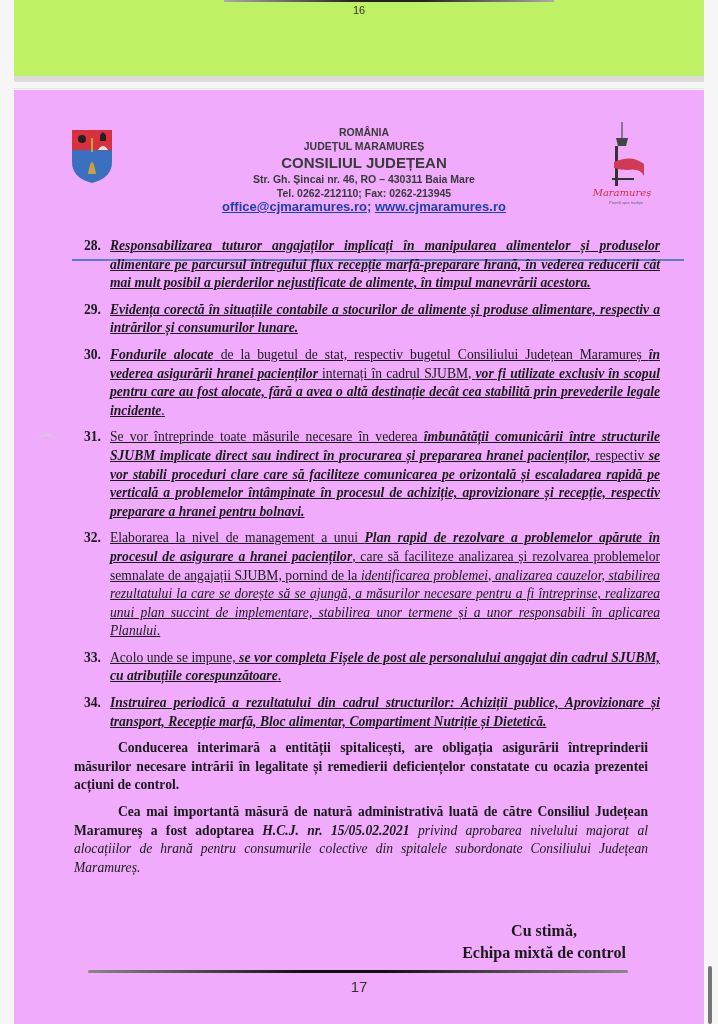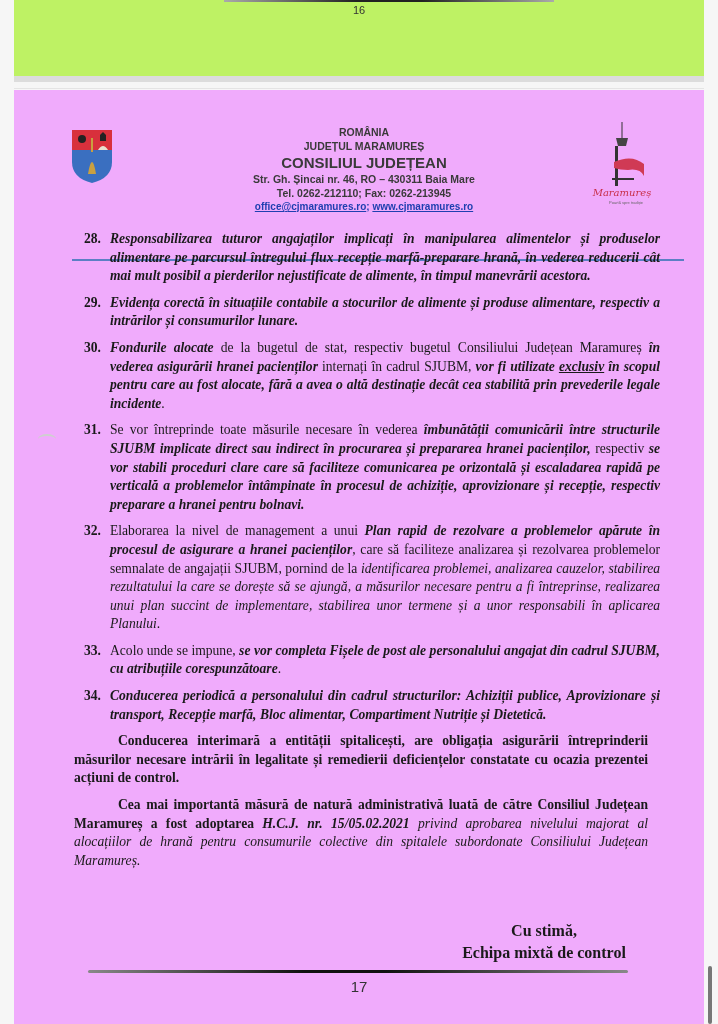--- a/index.html
+++ b/index.html
@@ -43,33 +43,33 @@
   }
   .hdr-text {
     position: absolute; left: 200px; width: 300px; top: 6px;
     text-align: center; font-family: "Liberation Sans", sans-serif;
     font-weight: bold; color: #3a3a3a;
   }
   .hdr-text .l1 { font-size: 10.5px; line-height: 13px; }
   .hdr-text .l2 { font-size: 10.5px; line-height: 14px; }
   .hdr-text .l3 { font-size: 15px; line-height: 19px; }
   .hdr-text .l4, .hdr-text .l5 { font-size: 10.5px; line-height: 14px; }
-  .hdr-text .l6 { font-size: 10px; line-height: 14px; color: #1f3fb0; }
+  .hdr-text .l6 { font-size: 13px; line-height: 14px; color: #1f3fb0; }
   .hdr-text .l6 a { color: #1f3fb0; text-decoration: underline; }
   .hdr-rule {
     position: absolute; left: 58px; right: 20px; top: 139px; height: 2px;
     background: #5b7fc4;
   }
   .content {
-    position: absolute; left: 70px; right: 44px; top: 140px;
+    position: absolute; left: 70px; right: 44px; top: 147px;
     font-size: 13.6px; line-height: 18.6px; text-align: justify;
   }
   .item { display: flex; margin-bottom: 8px; }
   .item .num { width: 26px; flex: none; font-weight: bold; }
-  .item .txt { flex: 1; }
+  .item .txt { flex: 1; text-decoration: underline; }
   .bi { font-weight: bold; font-style: italic; }
   .it { font-style: italic; }
   .u { text-decoration: underline; margin-top: 34px; }
   .para { text-indent: 44px; font-weight: bold; margin: 0 12px 8px -10px; }
   .para .itn { font-style: italic; font-weight: normal; }
   .signature {
     position: absolute; left: 440px; width: 180px; top: 830px;
     text-align: center; font-weight: bold; font-size: 16px; line-height: 22px;
   }
   .foot-line {
@@ -156,21 +156,21 @@
       <div class="item">
         <div class="num">32.</div>
         <div class="txt"><span>Elaborarea la nivel de management a unui </span><span class="bi">Plan rapid de rezolvare a problemelor apărute în procesul de asigurare a hranei pacienților</span><span>, care să faciliteze analizarea și rezolvarea problemelor semnalate de angajații SJUBM, pornind de la </span><span class="it">identificarea problemei, analizarea cauzelor, stabilirea rezultatului la care se dorește să se ajungă, a măsurilor necesare pentru a fi întreprinse, realizarea unui plan succint de implementare, stabilirea unor termene și a unor responsabili în aplicarea Planului</span><span>.</span></div>
       </div>
       <div class="item">
         <div class="num">33.</div>
         <div class="txt"><span>Acolo unde se impune, </span><span class="bi">se vor completa Fișele de post ale personalului angajat din cadrul SJUBM, cu atribuțiile corespunzătoare</span><span>.</span></div>
       </div>
       <div class="item">
         <div class="num">34.</div>
-        <div class="txt"><span class="bi">Conducerea periodică a personalului din cadrul structurilor: Achiziții publice, Aprovizionare și transport, Recepție marfă, Bloc alimentar, Compartiment Nutriție și Dietetică.</span></div>
+        <div class="txt"><span class="bi">Instruirea periodică a rezultatului din cadrul structurilor: Achiziții publice, Aprovizionare și transport, Recepție marfă, Bloc alimentar, Compartiment Nutriție și Dietetică.</span></div>
       </div>
       <div class="para"><span>Conducerea interimară a entității spitalicești, are obligația asigurării întreprinderii măsurilor necesare intrării în legalitate și remedierii deficiențelor constatate cu ocazia prezentei acțiuni de control.</span></div>
       <div class="para"><span>Cea mai importantă măsură de natură administrativă luată de către Consiliul Județean Maramureș a fost adoptarea </span><span class="bi">H.C.J. nr. 15/05.02.2021</span><span class="itn"> privind aprobarea nivelului majorat al alocațiilor de hrană pentru consumurile colective din spitalele subordonate Consiliului Județean Maramureș.</span></div>
     </div>
 
   <div class="signature">
     <div>Cu stimă,</div>
     <div>Echipa mixtă de control</div>
   </div>
   <div class="foot-line"></div>

